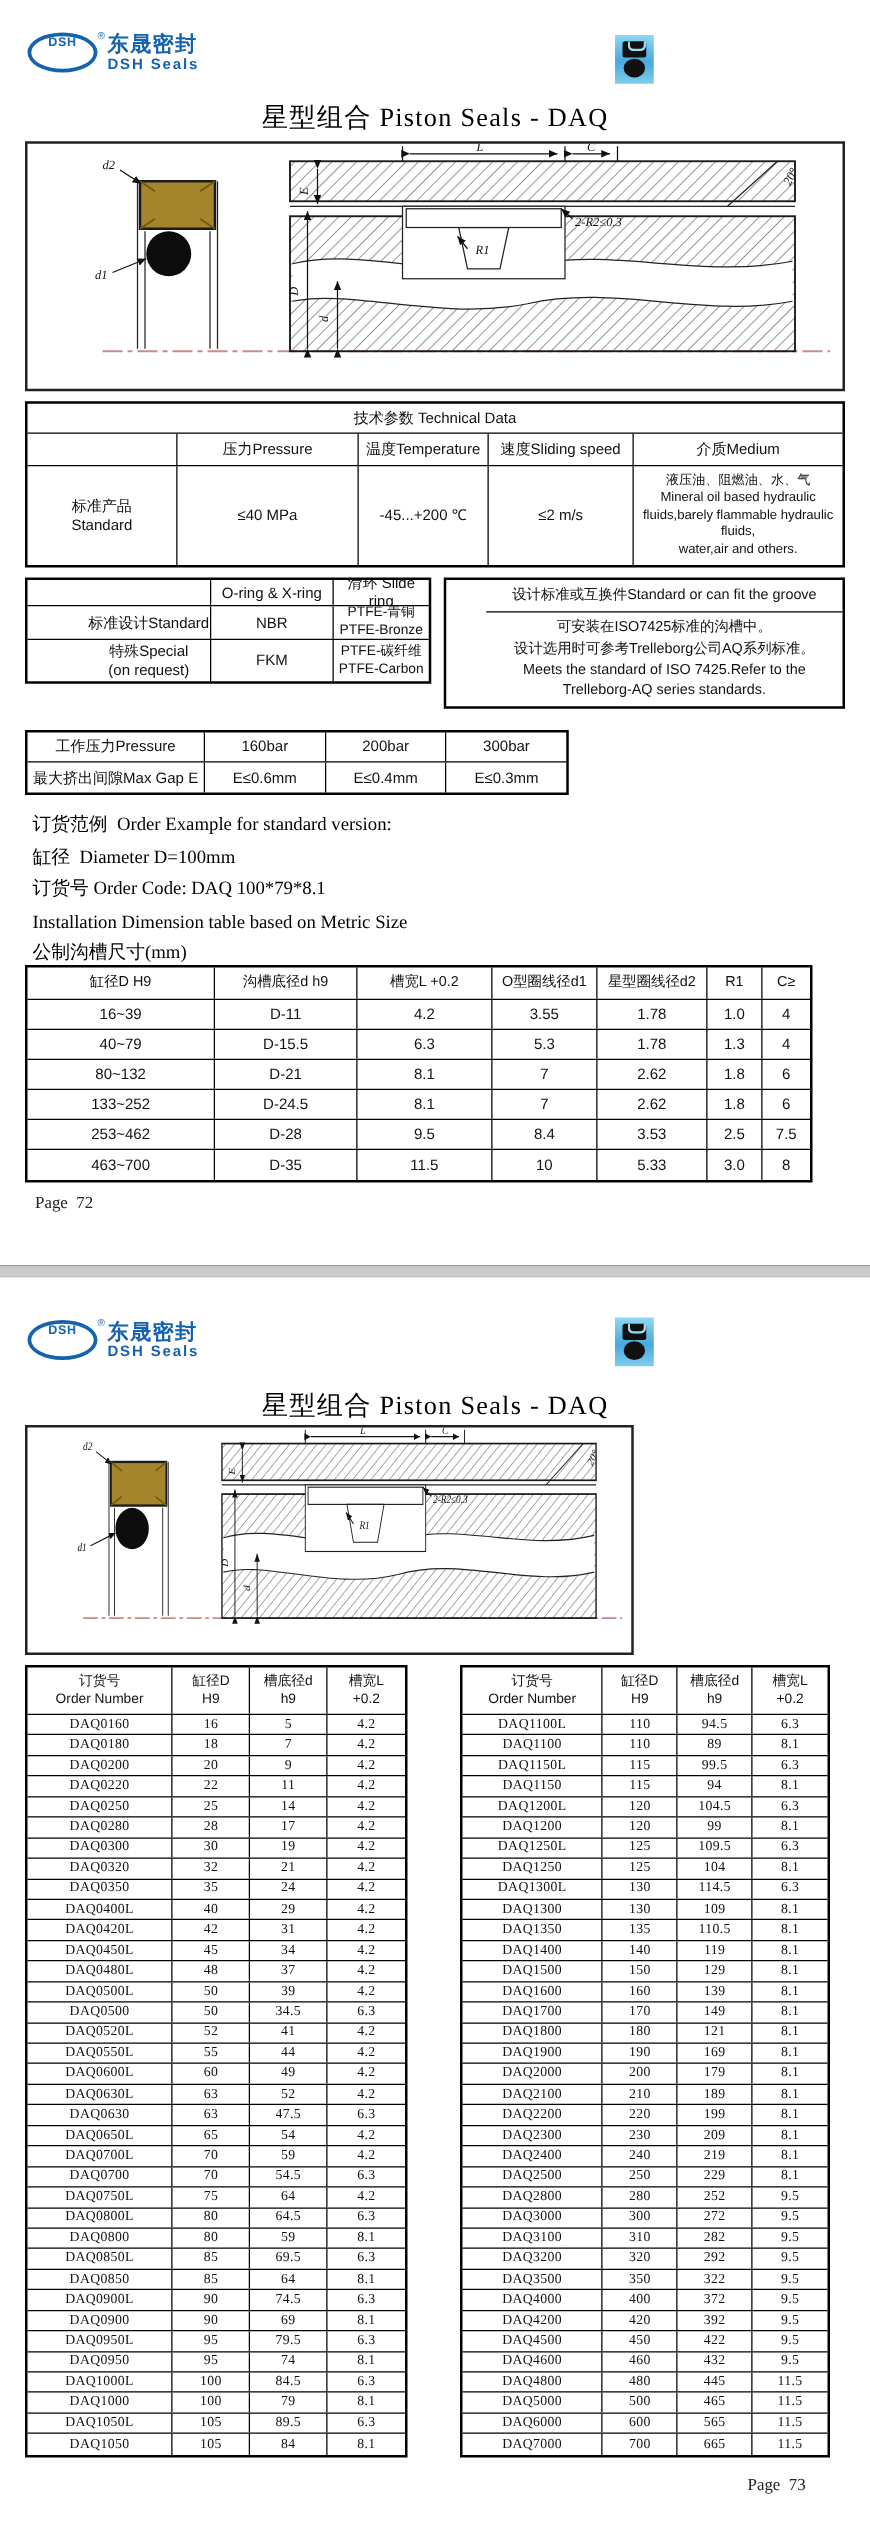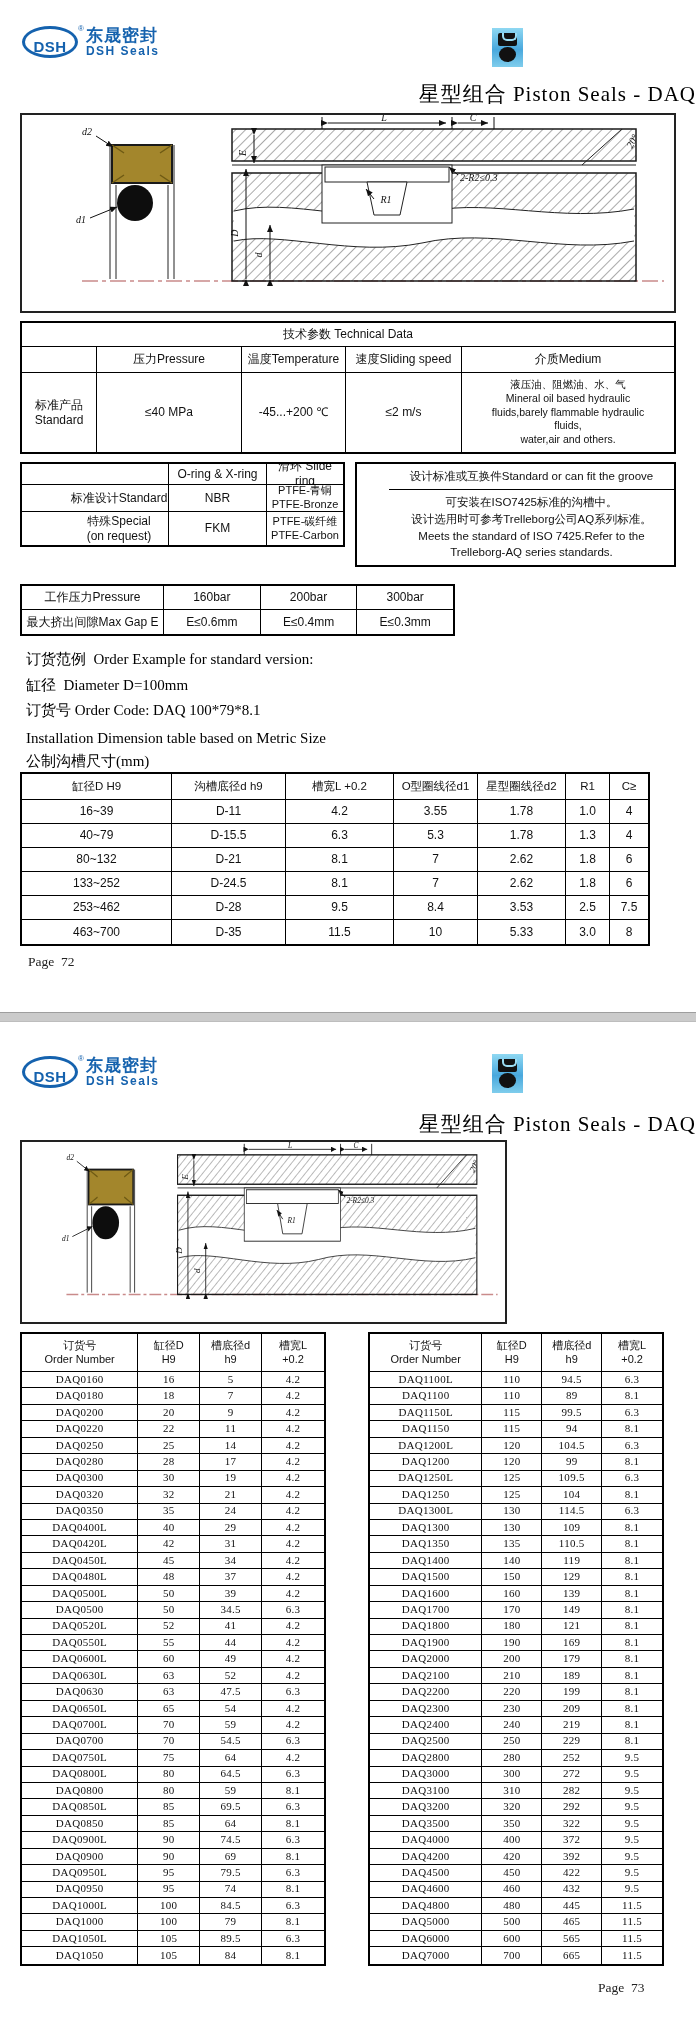--- a/index.html
+++ b/index.html
@@ -6,55 +6,55 @@
   html,body { background:#fff; }
   body { width:696px; font-family:"Liberation Sans", sans-serif; color:#111; }
   .page { position:relative; width:696px; background:#fff; overflow:hidden; }
   .page1 { height:1012px; }
   .page2 { height:1003px; }
   .page-divider { height:10px; background:#cbcbcb; border-top:1px solid #9e9e9e; border-bottom:1px solid #bdbdbd; }
 
   
   .logo { position:absolute; left:22px; display:flex; align-items:center; color:#1562ae; }
   .logo-oval { width:56px; height:32px; border:3px solid #1562ae; border-radius:50%;
-               display:flex; align-items:flex-end; justify-content:center;
-               font-weight:bold; font-size:15px; letter-spacing:.5px; }
+               display:flex; align-items:flex-start; justify-content:center;
+               font-weight:bold; font-size:10px; letter-spacing:.5px; }
   .logo-reg { font-size:8px; position:relative; top:-14px; left:0px; }
   .logo-text { margin-left:2px; line-height:1.05; }
   .logo-cn { font-size:17px; font-weight:bold; letter-spacing:1px; }
   .logo-en { font-size:12px; font-weight:bold; letter-spacing:1.5px; }
 
   .seal-icon { position:absolute; left:492px; width:31px; height:39px;
                background:linear-gradient(180deg,#8fd8f2 0%, #49a8dd 55%, #7fcdec 100%);
                display:flex; flex-direction:column; align-items:center; justify-content:center; }
   .seal-icon .ring-sq { width:19px; height:13px; background:#111; border-radius:2px; position:relative; }
   .seal-icon .ring-sq::after { content:""; position:absolute; left:4px; top:0; width:11px; height:6px;
                border:2px solid #9adcf2; border-top:none; border-radius:0 0 5px 5px; }
   .seal-icon .ring-ball { width:17px; height:15px; background:#111; border-radius:50%; margin-top:1px; }
 
-  .title { position:absolute; width:100%; text-align:right;
+  .title { position:absolute; width:100%; text-align:center;
            font-family:"Liberation Serif", serif; font-size:21px; font-weight:500; letter-spacing:1px; color:#000; }
 
   .dbox { position:absolute; border:2px solid #222; background:#fff; }
 
   
   .tbl { position:absolute; border:2px solid #000; background:#fff; }
   .frow, .trow { display:flex; border-bottom:1px solid #000; }
   .tbl > .frow:last-child, .tbl > .tbody .trow:last-child { border-bottom:none; }
   .c { border-right:1px solid #000; display:flex; align-items:center; justify-content:center;
        text-align:center; line-height:1.25; overflow:hidden; }
   .frow .c:last-child, .trow .c:last-child { border-right:none; }
   .pre { white-space:pre-line; }
   .tbody { display:block; }
 
   
   .tech { left:20px; top:321px; width:656px; font-size:12px; }
   .tech .h24 { height:24px; } .tech .h26 { height:26px; } .tech .h78 { height:79px; }
   .tech .full { flex:1; }
-  .tech .tc0 { width:75px; } .tech .tc1 { width:145px; } .tech .tc2 { width:104px; }
+  .tech .tc0 { width:120px; } .tech .tc1 { width:145px; } .tech .tc2 { width:104px; }
   .tech .tc3 { width:116px; } .tech .tc4 { flex:1; }
   .tech .small { font-size:10.5px; line-height:1.3; }
 
   
   .material { left:20px; top:462px; width:325px; font-size:12px; }
   .material .h21 { height:21px; } .material .h26 { height:27px; } .material .h32 { height:33px; }
   .material .m0 { width:147px;padding-left:48px; } .material .m1 { width:98px; } .material .m2 { flex:1; font-size:11px; }
 
   
   .stdbox { left:355px; top:462px; width:321px; font-size:11.5px;padding-left:32px; }

